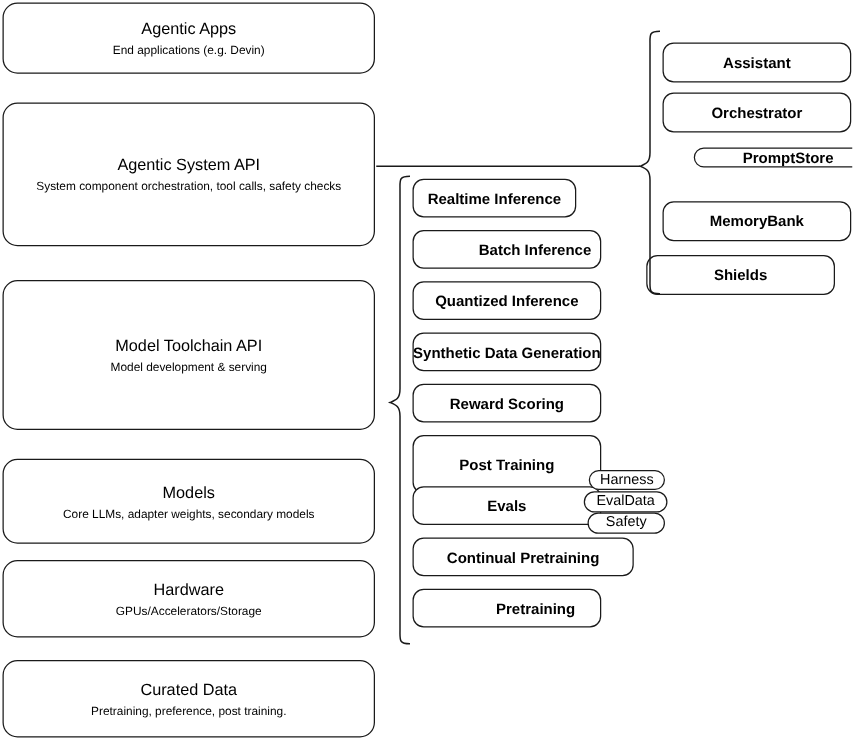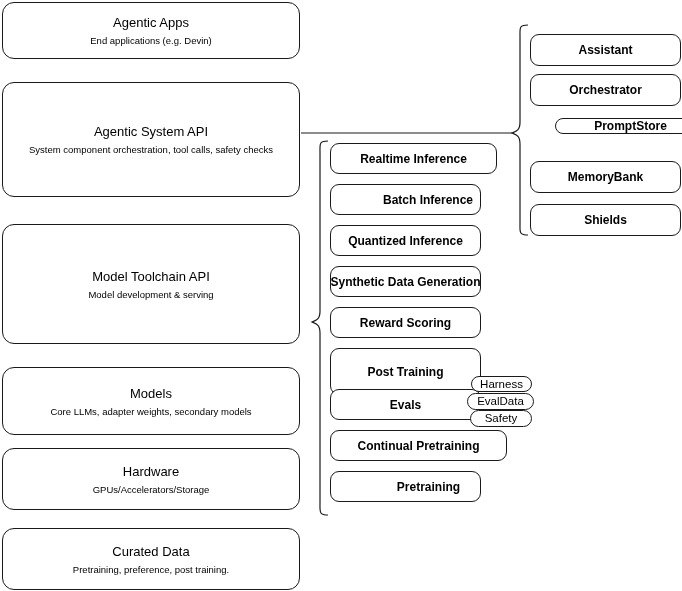--- a/index.html
+++ b/index.html
@@ -145,21 +145,21 @@
   <div class="rbox" style="left:2px; top:448px; width:298px; height:62px;">
     <div class="layer-title">Hardware</div>
     <div class="layer-sub">GPUs/Accelerators/Storage</div>
   </div>
 
   <div class="rbox" style="left:2px; top:528px; width:298px; height:62px;">
     <div class="layer-title">Curated Data</div>
     <div class="layer-sub">Pretraining, preference, post training.</div>
   </div>
 
-  <div class="chip" style="left:330px; top:143px; width:167px; height:31px;">Realtime Inference</div>
+  <div class="chip" style="left:330px; top:143px; width:131px; height:31px;">Realtime Inference</div>
 
   <div class="chip" style="left:330px; top:184px; width:151px; height:31px;padding-left:45px;">Batch Inference</div>
 
   <div class="chip" style="left:330px; top:225px; width:151px; height:31px;">Quantized Inference</div>
 
   <div class="chip" style="left:330px; top:266px; width:151px; height:31px;">Synthetic Data Generation</div>
 
   <div class="chip" style="left:330px; top:307px; width:151px; height:31px;">Reward Scoring</div>
 
   <div class="chip" style="left:330px; top:348px; width:151px; height:47px;">Post Training</div>
@@ -177,15 +177,15 @@
   <div class="pill" style="left:470px; top:410px; width:62px; height:17px;">Safety</div>
 
   <div class="chip" style="left:530px; top:34px; width:151px; height:32px;">Assistant</div>
 
   <div class="chip" style="left:530px; top:74px; width:151px; height:32px;">Orchestrator</div>
 
   <div class="chip" style="left:530px; top:118px; width:151px; height:16px;margin-left:25px;">PromptStore</div>
 
   <div class="chip" style="left:530px; top:161px; width:151px; height:32px;">MemoryBank</div>
 
-  <div class="chip" style="left:530px; top:204px; width:151px; height:32px;">Shields</div>
+  <div class="chip" style="left:517px; top:204px; width:151px; height:32px;">Shields</div>
 
 </div>
 
 </body></html>

